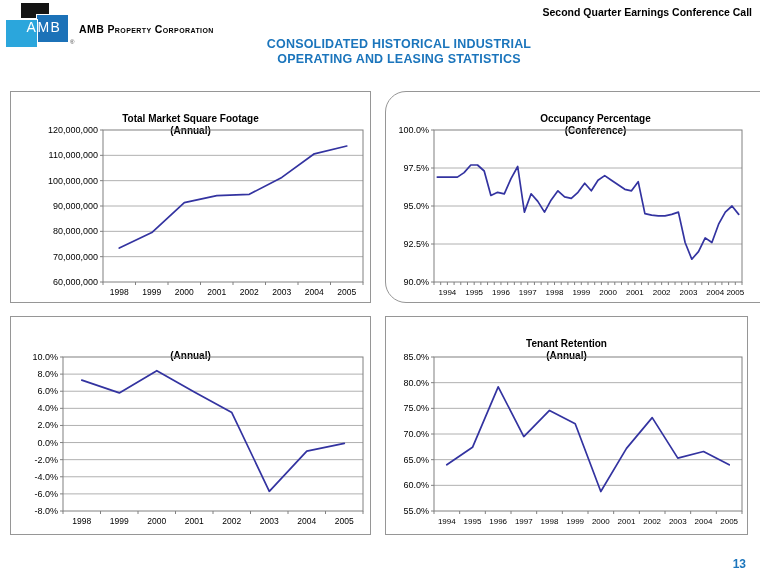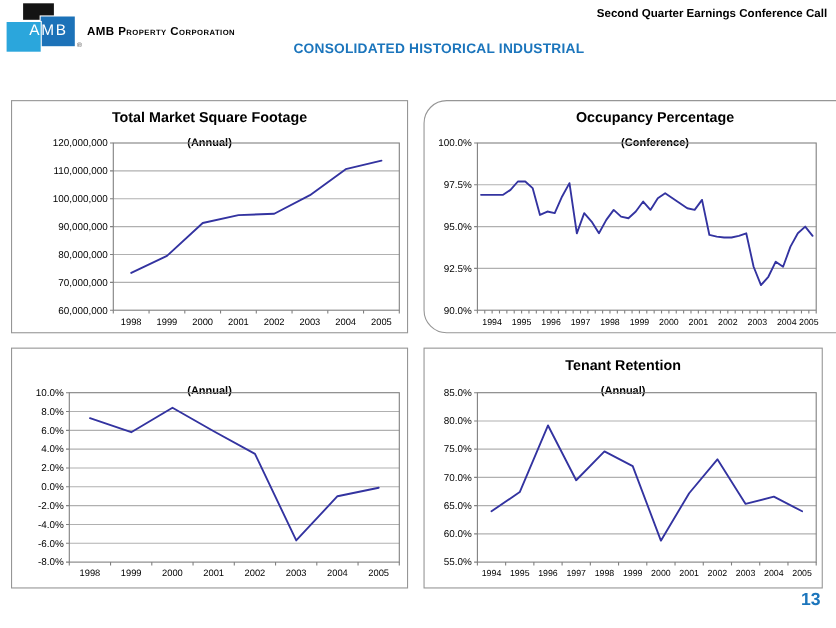--- a/index.html
+++ b/index.html
@@ -33,25 +33,25 @@
   
   .panel { position:absolute; border:1px solid #969696; background:#fff; }
   #panel-0 { left:10px;  top:91px;  width:361px; height:212px; }
   #panel-1 { left:385px; top:91px;  width:421px; height:212px;border-radius:21px; }
   #panel-2 { left:10px;  top:316px; width:361px; height:219px; }
   #panel-3 { left:385px; top:316px; width:363px; height:219px; }
   .chart-title, .chart-subtitle {
     position:absolute; left:0; right:0; text-align:center;
     font-weight:bold; color:#000;
   }
-  .chart-title    { top:7px;  font-size:13px; }
+  .chart-title    { top:21px;  font-size:10px; }
   .chart-subtitle { top:19px; font-size:10px;margin-top:14px; }
   svg.chart { position:absolute; left:0; top:0; }
   svg.chart text { font-family:"Liberation Sans", sans-serif; }
-  .page-number { position:absolute; right:14px; top:537px; color:#1B75BC; font-weight:bold; font-size:16px; }
+  .page-number { position:absolute; right:14px; top:557px; color:#1B75BC; font-weight:bold; font-size:12px; }
 </style>
 </head>
 <body>
 
 <div class="page">
 
   <div>
     <div class="logo">
       <div class="sq sq-black"></div>
       <div class="sq sq-dark"></div>
@@ -60,20 +60,21 @@
       <div class="logo-reg">®</div>
     </div>
     <div class="company">AMB Property Corporation</div>
     <div class="header-right">
       <div class="pkg-sub">Second Quarter Earnings Conference Call</div>
     </div>
   </div>
 
   <div class="page-title">
     <div>CONSOLIDATED HISTORICAL INDUSTRIAL</div>
+    <div>OPERATING AND LEASING STATISTICS</div>
   </div>
 
   <section class="panel" id="panel-0">
     <div class="chart-title">Total Market Square Footage</div>
     <div class="chart-subtitle">(Annual)</div>
     <svg class="chart" width="359" height="210" viewBox="0 0 359 210">
         <line x1="89" y1="190" x2="92" y2="190" stroke="#808080" stroke-width="1"></line>
         <text x="87" y="193" text-anchor="end" font-size="9" fill="#000">60,000,000</text>
         <line x1="92" y1="164.66666666666666" x2="352" y2="164.66666666666666" stroke="#B0B0B0" stroke-width="1"></line>
         <line x1="89" y1="164.66666666666666" x2="92" y2="164.66666666666666" stroke="#808080" stroke-width="1"></line>

